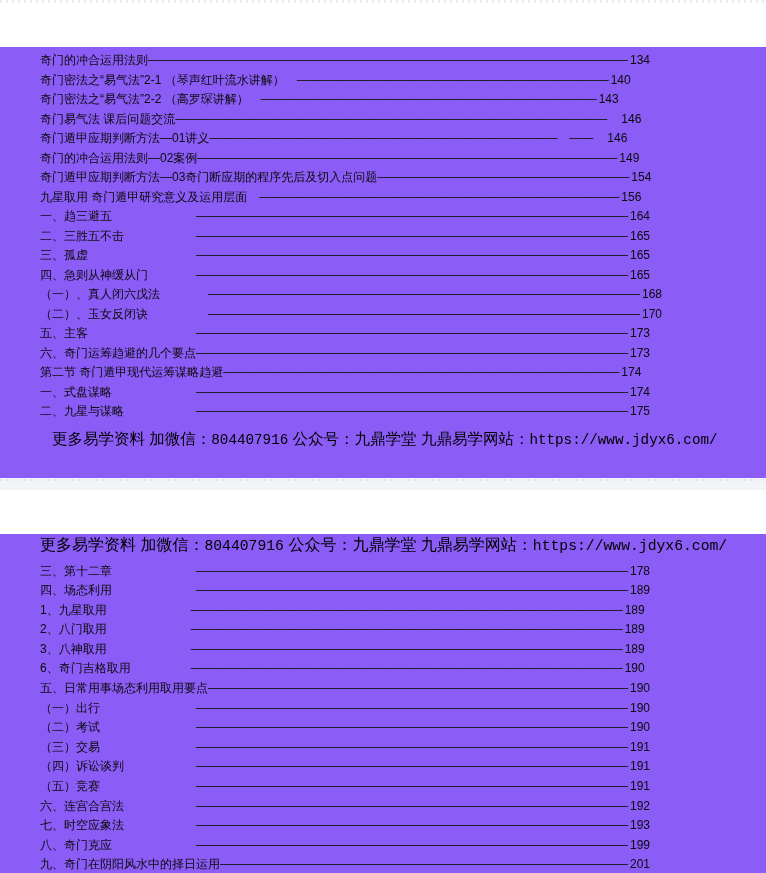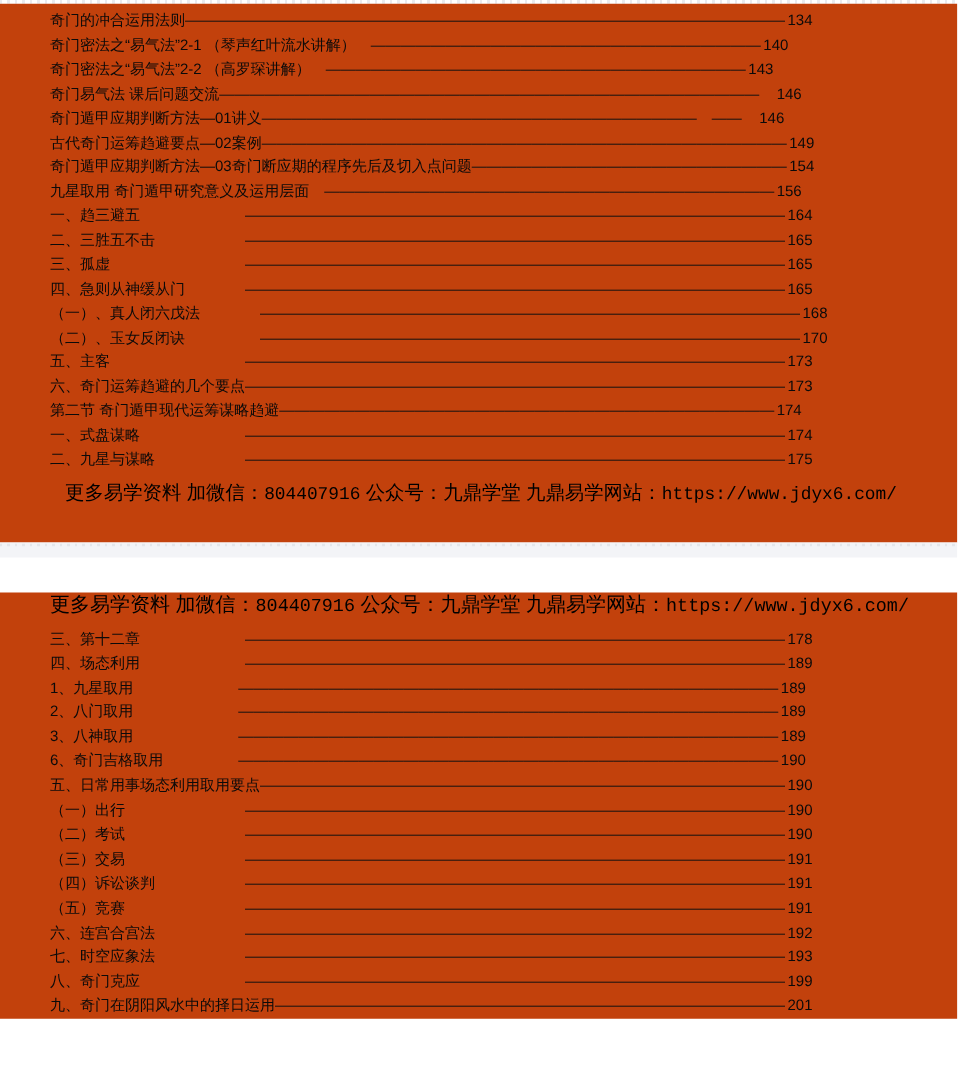--- a/index.html
+++ b/index.html
@@ -8,21 +8,21 @@
     width:766px;height:873px;
     overflow:hidden;
     background:#ffffff;
     font-family:"Liberation Sans","DejaVu Sans",sans-serif;
     color:#000000;
   }
   .top-edge{
     height:3px;width:100%;
     background:repeating-linear-gradient(90deg,#e9ebef 0 2px,#ffffff 2px 6px);
   }
-  .page{background:#c2410c;}
+  .page{background:#8b5cf6;margin-top:44px;}
   .page-1{padding:4px 0 28px 40px;}
   .page-2{padding:0 0 0 40px;}
   .toc-row{
     height:19.5px;line-height:19.5px;
     white-space:nowrap;overflow:hidden;
     font-size:12px;color:#0a0a0a;
   }
   .page-2 .toc-row{height:19.6px;line-height:19.6px;}
   .leader{letter-spacing:0;color:#111111;}
   .pageno{padding-left:2px;}
@@ -54,21 +54,21 @@
 
   <div class="top-edge"></div>
 
   <section class="page page-1">
     <div class="rows">
         <div class="toc-row"><span>奇门的冲合运用法则</span><span class="leader">————————————————————————————————————————</span><span class="pageno">134</span></div>
         <div class="toc-row"><span>奇门密法之“易气法”2-1 （琴声红叶流水讲解）</span><span class="leader">　——————————————————————————</span><span class="pageno">140</span></div>
         <div class="toc-row"><span>奇门密法之“易气法”2-2 （高罗琛讲解）</span><span class="leader">　————————————————————————————</span><span class="pageno">143</span></div>
         <div class="toc-row"><span>奇门易气法 课后问题交流</span><span class="leader">————————————————————————————————————　</span><span class="pageno">146</span></div>
         <div class="toc-row"><span>奇门遁甲应期判断方法—01讲义</span><span class="leader">—————————————————————————————　——　</span><span class="pageno">146</span></div>
-        <div class="toc-row"><span>古代奇门运筹趋避要点—02案例</span><span class="leader">———————————————————————————————————</span><span class="pageno">149</span></div>
+        <div class="toc-row"><span>奇门的冲合运用法则—02案例</span><span class="leader">———————————————————————————————————</span><span class="pageno">149</span></div>
         <div class="toc-row"><span>奇门遁甲应期判断方法—03奇门断应期的程序先后及切入点问题</span><span class="leader">—————————————————————</span><span class="pageno">154</span></div>
         <div class="toc-row"><span>九星取用 奇门遁甲研究意义及运用层面</span><span class="leader">　——————————————————————————————</span><span class="pageno">156</span></div>
         <div class="toc-row"><span>一、趋三避五</span><span class="leader">　　　　　　　————————————————————————————————————</span><span class="pageno">164</span></div>
         <div class="toc-row"><span>二、三胜五不击</span><span class="leader">　　　　　　————————————————————————————————————</span><span class="pageno">165</span></div>
         <div class="toc-row"><span>三、孤虚</span><span class="leader">　　　　　　　　　————————————————————————————————————</span><span class="pageno">165</span></div>
         <div class="toc-row"><span>四、急则从神缓从门</span><span class="leader">　　　　————————————————————————————————————</span><span class="pageno">165</span></div>
         <div class="toc-row"><span>（一）、真人闭六戊法</span><span class="leader">　　　　————————————————————————————————————</span><span class="pageno">168</span></div>
         <div class="toc-row"><span>（二）、玉女反闭诀</span><span class="leader">　　　　　————————————————————————————————————</span><span class="pageno">170</span></div>
         <div class="toc-row"><span>五、主客</span><span class="leader">　　　　　　　　　————————————————————————————————————</span><span class="pageno">173</span></div>
         <div class="toc-row"><span>六、奇门运筹趋避的几个要点</span><span class="leader">————————————————————————————————————</span><span class="pageno">173</span></div>

